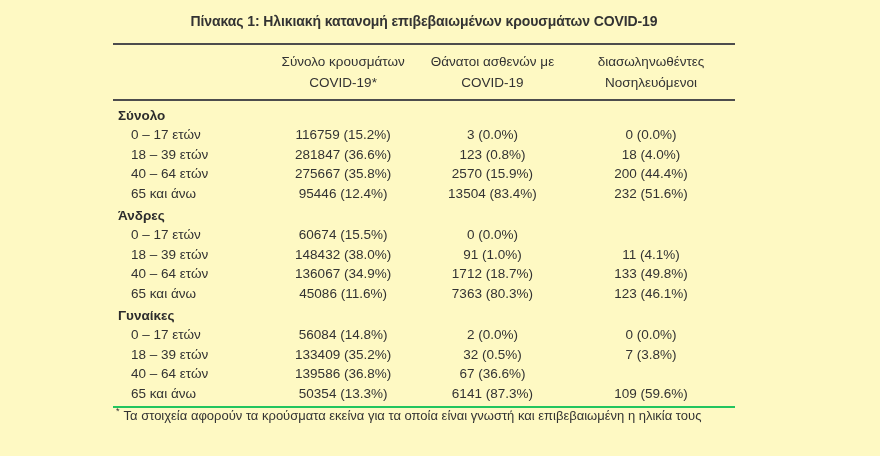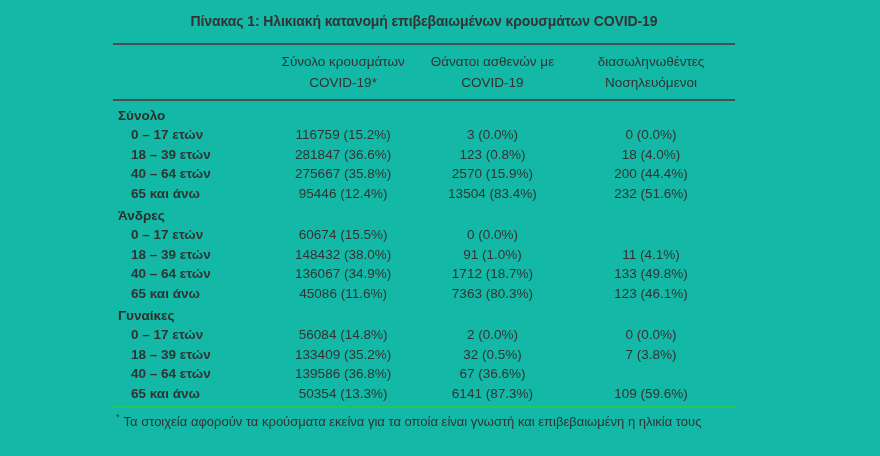--- a/index.html
+++ b/index.html
@@ -1,17 +1,17 @@
 <!DOCTYPE html>
 <html><head>
 <meta charset="utf-8">
 <style>
   html, body { margin:0; padding:0; background:#ffffff; }
   .page {
-    position:relative; width:880px; height:456px; background:#14b8a6;
+    position:relative; width:880px; height:456px; background:#fef9c3;
     font-family:"Liberation Sans", sans-serif; color:#333333; overflow:hidden;
   }
   .table-block { position:absolute; left:113px; top:0; width:622px; }
   .table-title {
     margin-top:13px; text-align:center; font-size:14px; font-weight:600;
     color:#333333; letter-spacing:-0.1px;
   }
   .thead {
     display:grid; grid-template-columns:25% 24% 24% 27%;
     border-top:2.5px solid #4d4d4d; border-bottom:2px solid #4d4d4d;
@@ -21,24 +21,24 @@
   .th span { display:block; }
   .tbody { border-bottom:2px solid #22c55e; padding:2px 0 3px; }
   .section-label {
     font-weight:700; font-size:13.5px; line-height:19px;
     padding:3px 0 0 5px; color:#2d2d2d;
   }
   .trow {
     display:grid; grid-template-columns:25% 24% 24% 27%;
     font-size:13.5px; line-height:19.5px; color:#333333;
   }
-  .td-age { padding-left:18px; white-space:nowrap;font-weight:bold; }
+  .td-age { padding-left:18px; white-space:nowrap; }
   .td-val { text-align:center; white-space:nowrap; }
   .footnote {
-    margin-top:6px; padding-left:3px; font-size:13px; color:#333333;
+    margin-top:0; padding-left:3px; font-size:13px; color:#333333;
   }
   .footnote .marker {
     font-size:9px; vertical-align:top; position:relative; top:-2px; margin-right:4px;
   }
 </style>
 </head>
 <body>
 
 <div class="page">
   <div class="table-block">

